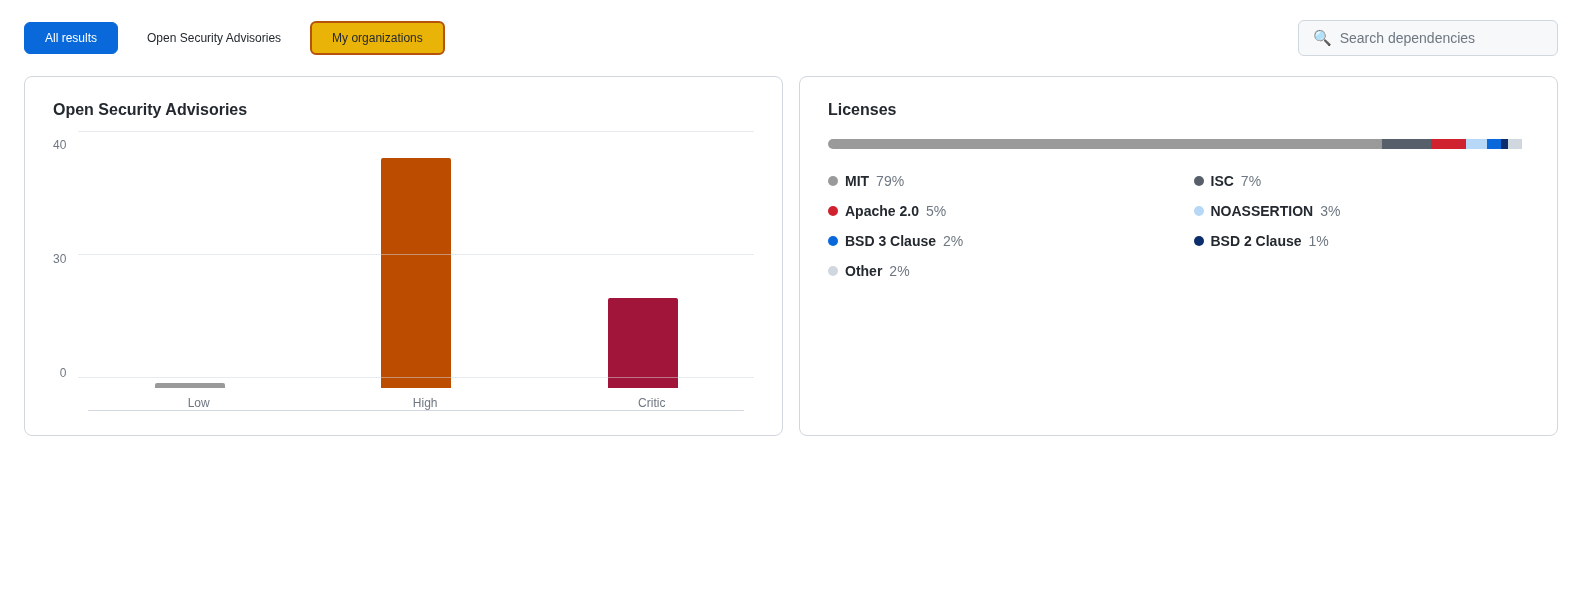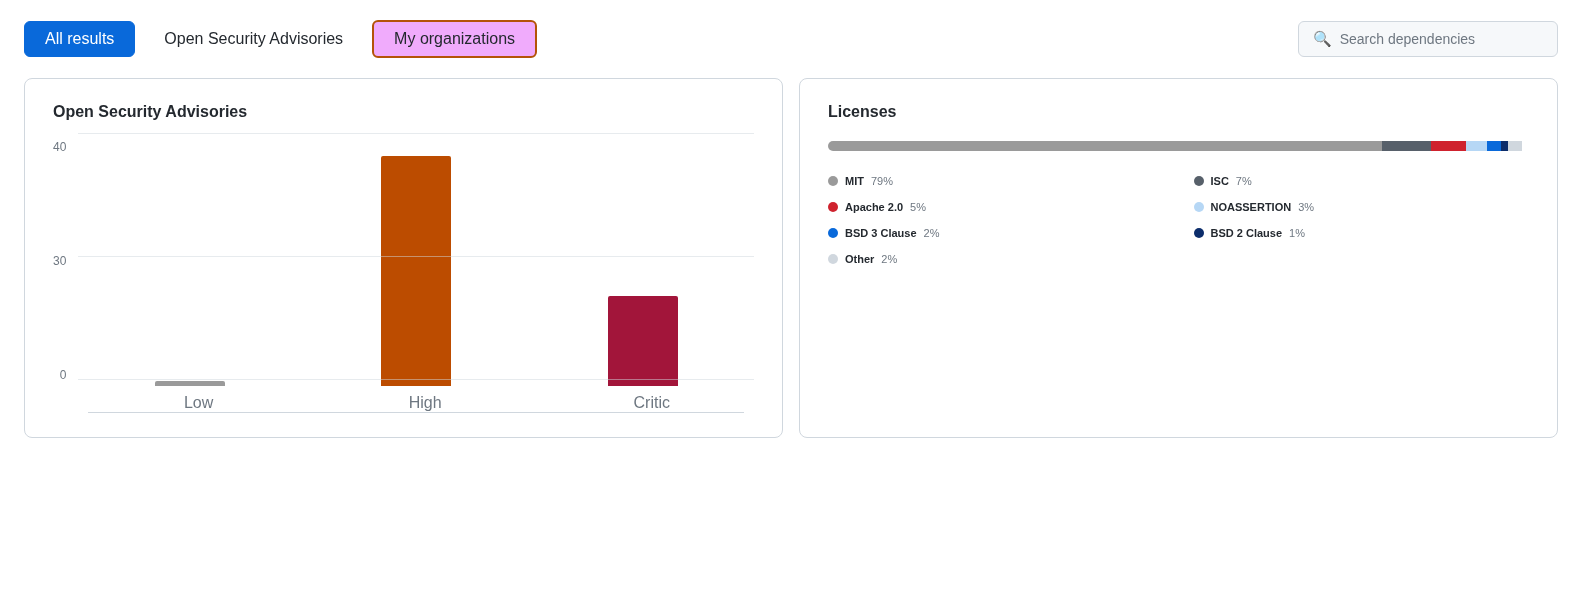--- a/index.html
+++ b/index.html
@@ -16,36 +16,36 @@
       display: flex;
       align-items: center;
       gap: 8px;
       margin-bottom: 20px;
     }
 
     .tab-btn {
       padding: 8px 20px;
       border-radius: 6px;
       cursor: pointer;
-      font-size: 16px;
+      font-size: 12px;
       font-weight: 500;
       border: 1px solid transparent;
       background: transparent;
       color: #24292f;
     }
 
     .tab-btn.active {
       background: #0969da;
       color: #ffffff;
       border-color: #0969da;
     }
 
     .tab-btn.highlighted {
       border: 2px solid #b45309;
-      background: #f0abfc;
+      background: #eab308;
       color: #24292f;
     }
 
     .tab-btn:not(.active):not(.highlighted) {
       border-color: transparent;
     }
 
     .search-box {
       margin-left: auto;
       display: flex;
@@ -172,21 +172,21 @@
       flex: 1;
     }
 
     .bar {
       width: 70px;
       border-radius: 2px 2px 0 0;
     }
 
     .bar-label {
       margin-top: 8px;
-      font-size: 16px;
+      font-size: 12px;
       color: #6e7781;
       margin-left: 18px;
     }
 
     .x-axis-line {
       height: 1px;
       background: #d0d7de;
       margin: 0 10px;
     }
 
@@ -212,21 +212,21 @@
       display: grid;
       grid-template-columns: 1fr 1fr;
       gap: 14px 30px;
       margin-top: 20px;
     }
 
     .legend-item {
       display: flex;
       align-items: center;
       gap: 7px;
-      font-size: 11px;
+      font-size: 14px;
     }
 
     .legend-dot {
       width: 10px;
       height: 10px;
       border-radius: 50%;
       flex-shrink: 0;
     }
 
     .legend-name {

